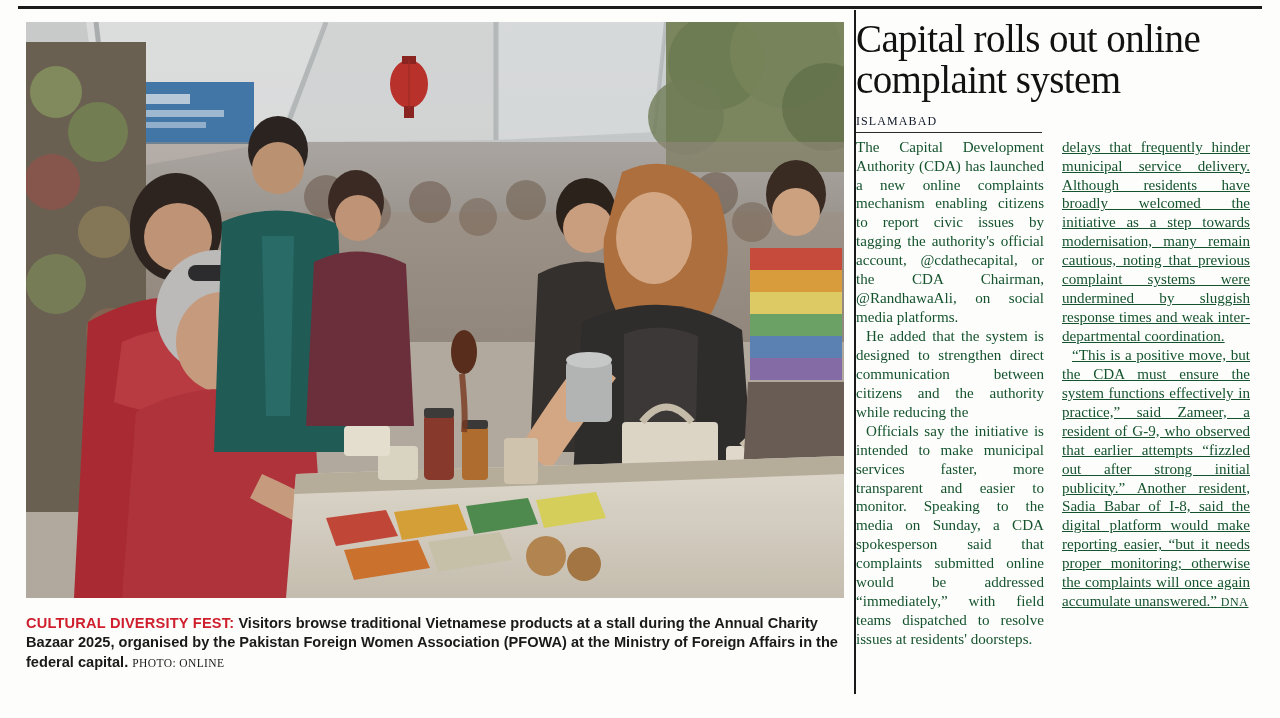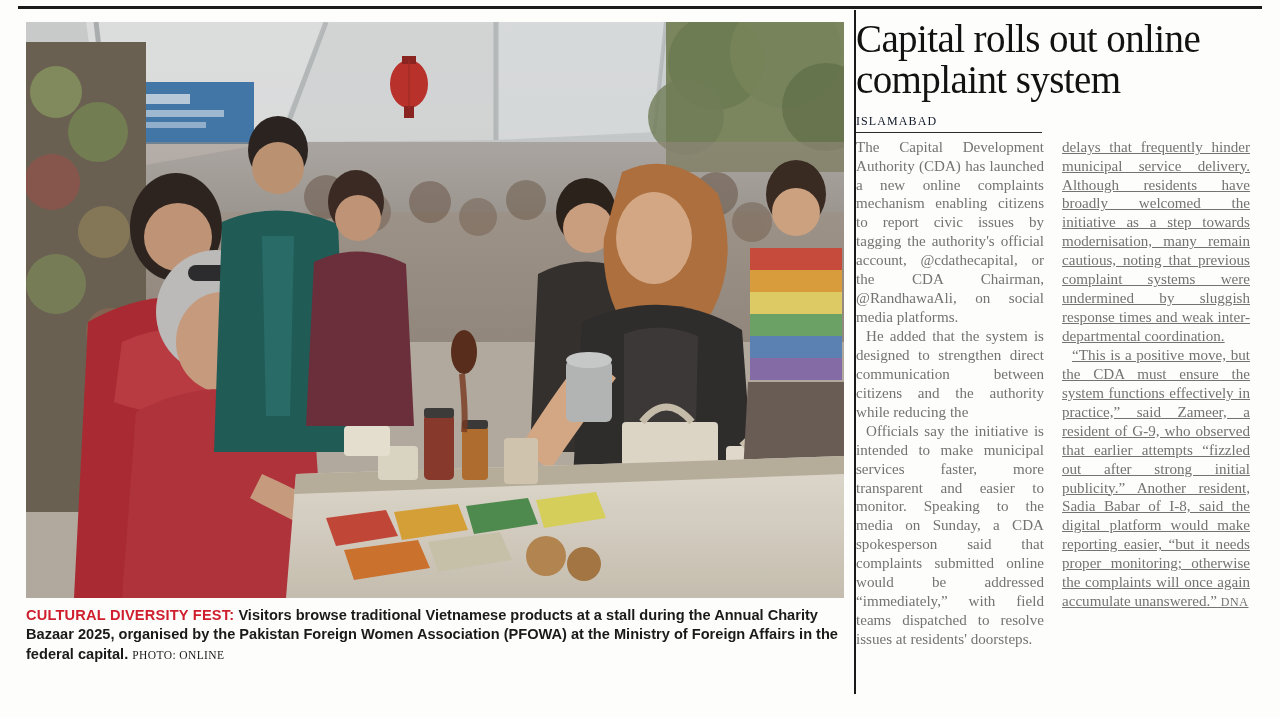--- a/index.html
+++ b/index.html
@@ -40,21 +40,21 @@
   .photo {
     position: relative;
     width: 818px;
     height: 576px;
     overflow: hidden;
     background: #8a7f76;
   }
   .photo svg { display: block; }
   .caption {
     width: 818px;
-    padding-top: 8px;
+    padding-top: 16px;
     font-family: "Liberation Sans", sans-serif;
     font-size: 14.6px;
     line-height: 1.33;
     color: #1a1a1a;
     font-weight: bold;
     box-sizing: border-box;
   }
   .caption .kicker {
     color: #cf1f2e;
     font-weight: bold;
@@ -110,21 +110,21 @@
     gap: 18px;
     width: 404px;
   }
   .col {
     width: 188px;
     font-size: 15.1px;
     line-height: 1.255;
     text-align: justify;
     text-justify: inter-word;
     hyphens: auto;
-    color: #737373;
+    color: #14532d;
   }
   .col p {
     margin: 0;
     text-indent: 0;
   }
   .col p + p {
     text-indent: 10px;
   }
   .col .smallcaps {
     font-size: 12px;

